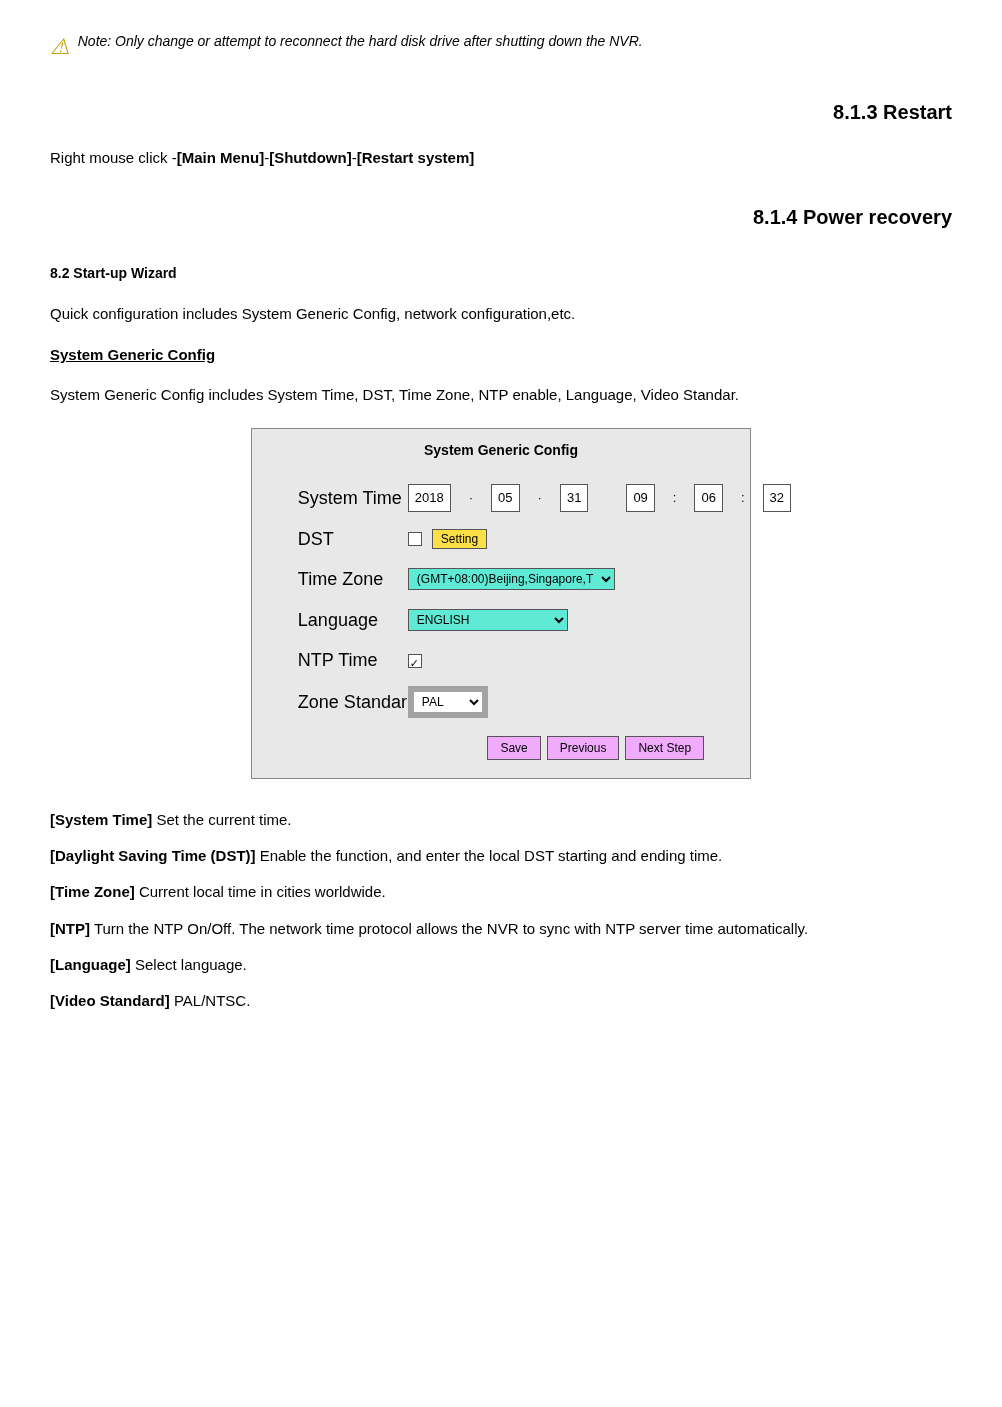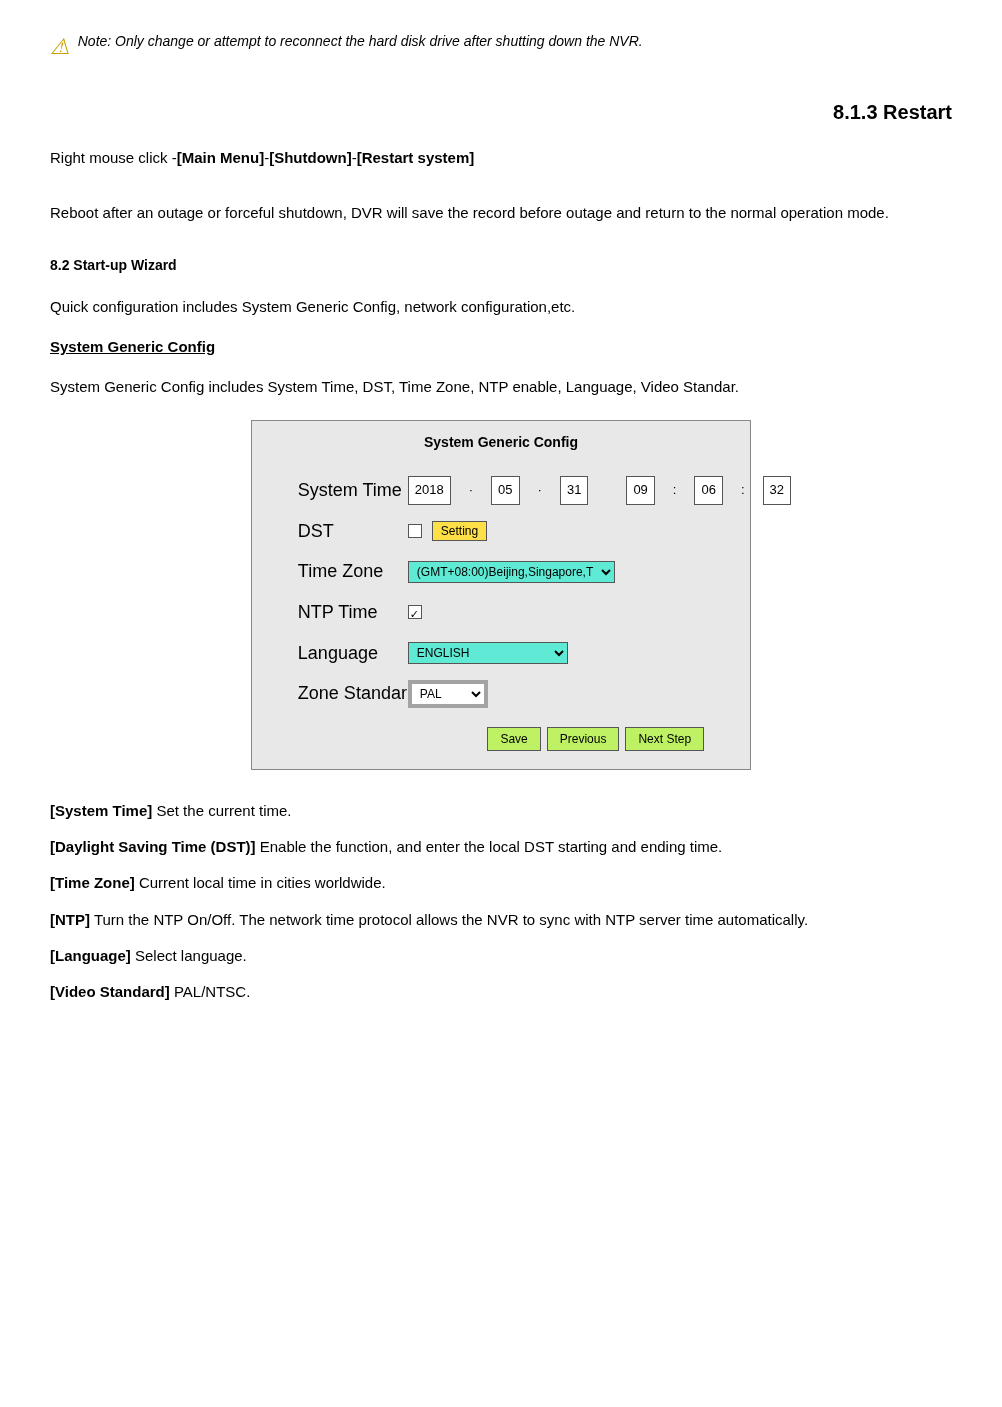--- a/index.html
+++ b/index.html
@@ -141,36 +141,36 @@
       left: 1px;
     }
     .ui-select {
       border: 1px solid #555;
       background: #5eead4;
       padding: 2px 4px;
       font-size: 12px;
       min-width: 160px;
     }
     .ui-select-small {
-      border: 4px solid #a3a3a3;
+      border: 6px solid #a3a3a3;
       background: #fff;
       padding: 2px 4px;
       font-size: 12px;
       min-width: 80px;
     }
     .ui-bottom-buttons {
       display: flex;
       justify-content: flex-end;
       gap: 6px;
       margin-top: 18px;
       margin-bottom: 8px;
     }
     .ui-btn {
       border: 1px solid #555;
-      background: #bef264;
+      background: #f0abfc;
       padding: 4px 12px;
       font-size: 12px;
       cursor: pointer;
       color: #000;
     }
     .param-block {
       margin-bottom: 10px;
       line-height: 1.75;
     }
   </style>
@@ -183,21 +183,21 @@
 </div>
 
 <div class="section-block">
   <h3 class="section-heading">8.1.3  Restart</h3>
   <p class="body-text">
     Right mouse click -<span class="bold-bracket">[Main Menu]</span>-<span class="bold-bracket">[Shutdown]</span>-<span class="bold-bracket">[Restart system]</span>
   </p>
 </div>
 
 <div class="section-block">
-  <p class="body-text">Reboot after an outage or forceful shutdown, DVR will save the record before outage and return to the normal operation mode.</p>
+  <h3 class="section-heading">8.1.4  Power recovery</h3>
 </div>
 
 <div class="section-block">
   <h2 class="section-heading">8.2  Start-up Wizard</h2>
   <p class="body-text">Quick configuration includes System Generic Config, network configuration,etc.</p>
   <p class="body-text">
     <span class="bold-underline">System Generic Config</span>
   </p>
   <p class="body-text">System Generic Config includes System Time, DST, Time Zone, NTP enable, Language, Video Standar.</p>
 
@@ -235,32 +235,32 @@
       <div class="ui-row">
         <div class="ui-label">Time Zone</div>
         <div class="ui-field">
           <select class="ui-select">
             <option>(GMT+08:00)Beijing,Singapore,T</option>
           </select>
         </div>
       </div>
 
       <div class="ui-row">
-        <div class="ui-label">NTP Time</div>
-        <div class="ui-field">
-          <span class="ui-checkbox-checked"></span>
-        </div>
-      </div>
-
-      <div class="ui-row">
         <div class="ui-label">Language</div>
         <div class="ui-field">
           <select class="ui-select">
             <option>ENGLISH</option>
           </select>
+        </div>
+      </div>
+
+      <div class="ui-row">
+        <div class="ui-label">NTP Time</div>
+        <div class="ui-field">
+          <span class="ui-checkbox-checked"></span>
         </div>
       </div>
 
       <div class="ui-row">
         <div class="ui-label">Zone Standar</div>
         <div class="ui-field">
           <select class="ui-select-small">
             <option>PAL</option>
           </select>
         </div>

